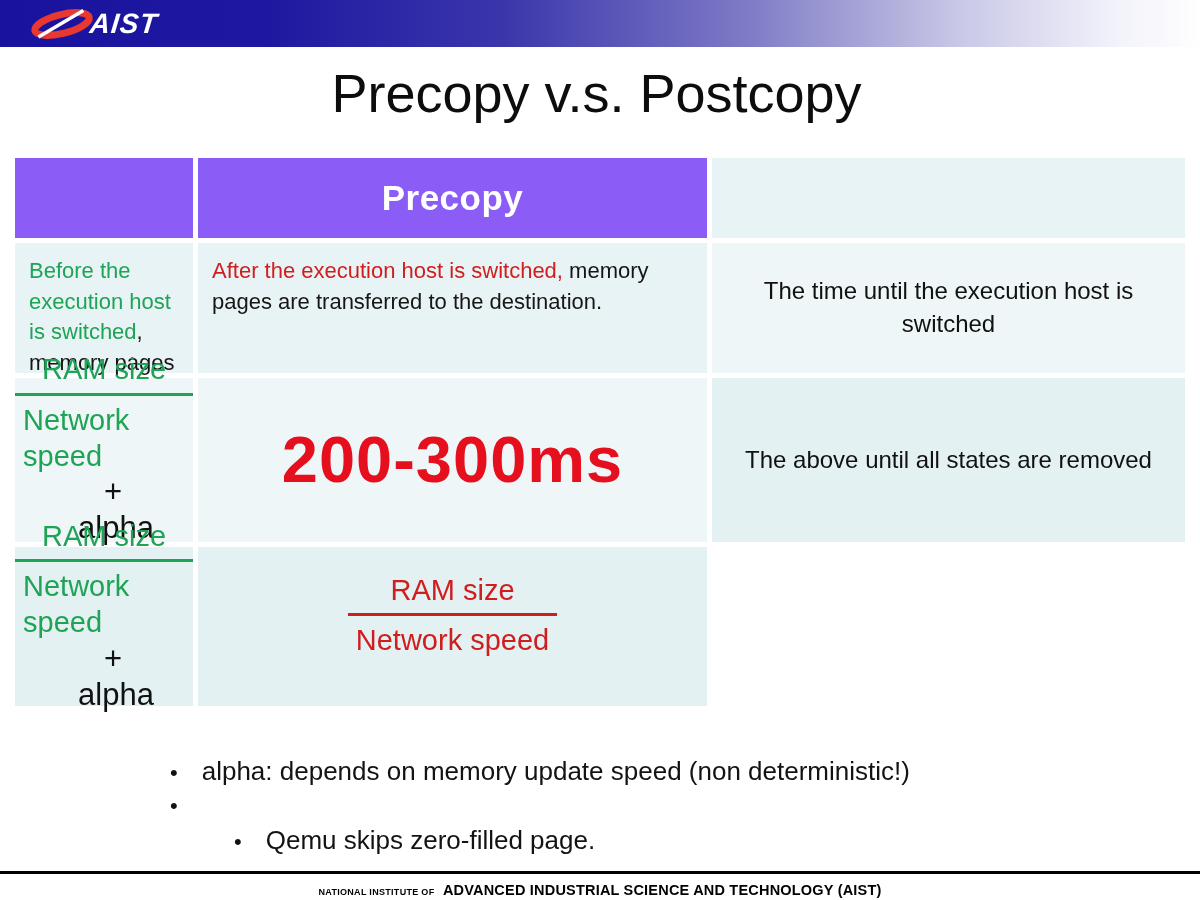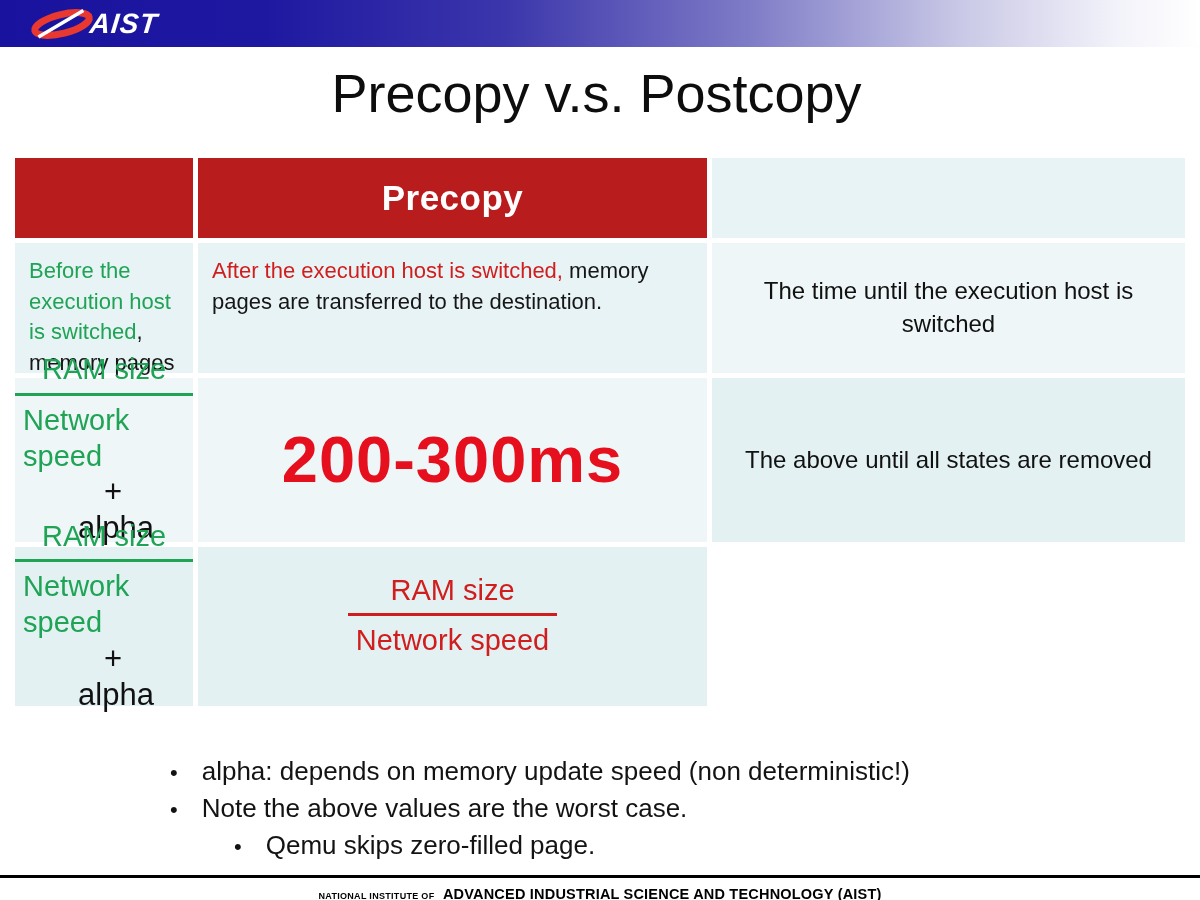--- a/index.html
+++ b/index.html
@@ -30,21 +30,21 @@
   
   .cmp-table{
     margin:32px 15px 0 15px;
     display:grid;
     grid-template-columns:178px 509px 1fr;
     grid-template-rows:80px 130px 164px 159px;
     gap:5px;
     background:#fff;
   }
   .cell{box-sizing:border-box;}
-  .cell.head{background:#b91c1c;display:flex;align-items:center;justify-content:center;}
+  .cell.head{background:#8b5cf6;display:flex;align-items:center;justify-content:center;}
   .head-label{color:#fff;font-weight:bold;font-size:35px;letter-spacing:.5px;}
   .cell.body1{background:#e8f3f5;}
   .cell.body2{background:#eef6f8;}
   .cell.body3{background:#e4f1f3;}
 
   .desc{padding:13px 14px;font-size:22px;line-height:1.4;color:#161616;}
   .txt-green{color:#1fa355;}
   .txt-red{color:#d01d1d;}
 
   .row-label{
@@ -139,21 +139,20 @@
 
   </div>
 
   <ul class="notes">
     <li>
       <span class="bullet">•</span>
       <span>alpha: depends on memory update speed (non deterministic!)</span>
     </li>
     <li>
       <span class="bullet">•</span>
-      <span>Note the above values are the worst case.</span>
     </li>
     <li class="sub">
       <span class="bullet">•</span>
       <span>Qemu skips zero-filled page.</span>
     </li>
   </ul>
 
   <footer>
     <div class="footer-rule"></div>
     <div class="footer-text">

